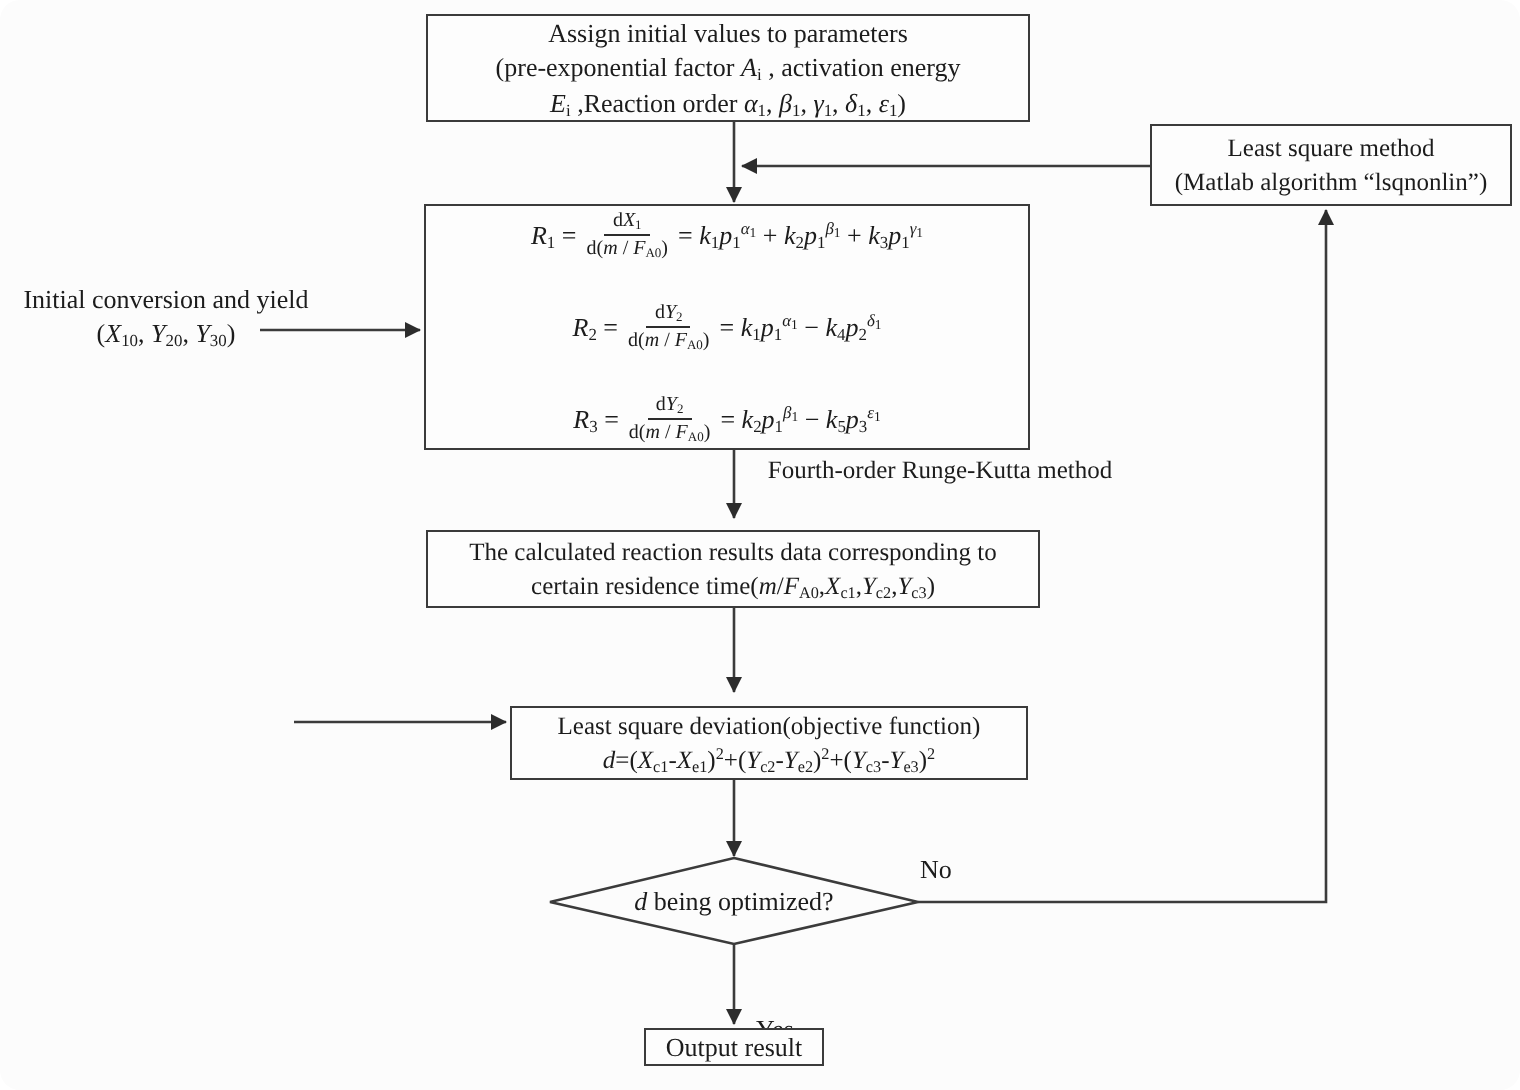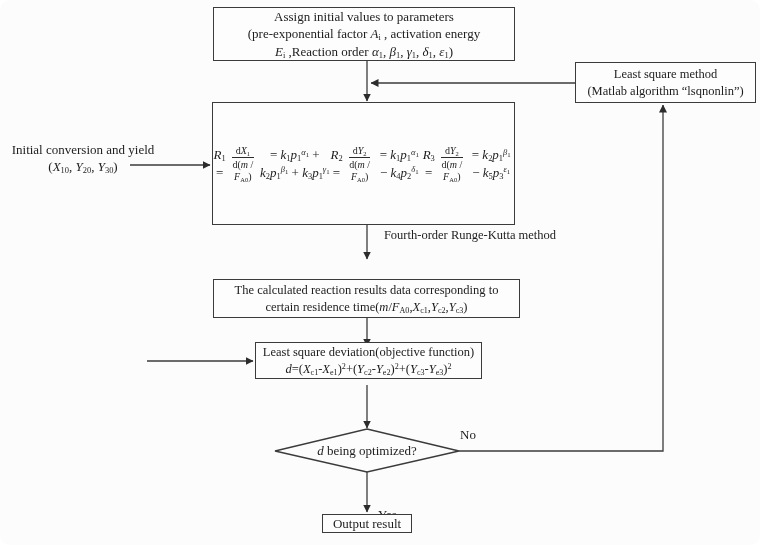--- a/index.html
+++ b/index.html
@@ -50,22 +50,22 @@
     line-height: 1.28;
   }
   .small { font-size: 12.5px; }
   .edge-label { position:absolute; font-size:13px; }
   sub { font-size: 0.65em; vertical-align: -0.25em; line-height: 0; }
   sup { font-size: 0.65em; vertical-align: 0.55em; line-height: 0; }
   sup sub { font-size: 0.8em; }
   .eq-stack {
     position: absolute;
     display: flex;
-    flex-direction: row;
-    justify-content: flex-start;
+    flex-direction: column;
+    justify-content: space-between;
     padding: 2px 0;
   }
   .eq-row {
     display: flex;
     align-items: center;
     justify-content: center;
     gap: 5px;
     font-size: 13px;
   }
   .frac {
@@ -141,27 +141,27 @@
 
   <div class="floating small" style="left:372px; top:227px; width:196px;">
     <div>Fourth-order Runge-Kutta method</div>
   </div>
 
   <div class="floating" style="left:4px; top:142px; width:158px;text-align:center;">
     <div>Initial conversion and yield</div>
     <div>(<i>X</i><sub>10</sub>, <i>Y</i><sub>20</sub>, <i>Y</i><sub>30</sub>)</div>
   </div>
 
-  <div class="node small" style="left:213px; top:279px; width:307px; height:39px;">
+  <div class="node small" style="left:213px; top:265px; width:307px; height:39px;">
     <span>The calculated reaction results data corresponding to</span>
     <span>certain residence time(<i>m</i>/<i>F</i><sub>A0</sub>,<i>X</i><sub>c1</sub>,<i>Y</i><sub>c2</sub>,<i>Y</i><sub>c3</sub>)</span>
   </div>
 
 
-  <div class="node small" style="left:255px; top:342px; width:227px; height:37px;">
+  <div class="node small" style="left:255px; top:353px; width:259px; height:37px;">
     <span>Least square deviation(objective function)</span>
     <span><i>d</i>=(<i>X</i><sub>c1</sub>-<i>X</i><sub>e1</sub>)<sup>2</sup>+(<i>Y</i><sub>c2</sub>-<i>Y</i><sub>e2</sub>)<sup>2</sup>+(<i>Y</i><sub>c3</sub>-<i>Y</i><sub>e3</sub>)<sup>2</sup></span>
   </div>
 
   <div class="floating" style="left:287px; top:443px; width:160px;">
     <span><i>d</i> being optimized?</span>
   </div>
 
   <div class="edge-label" style="left:460px; top:427px;">
     <span>No</span>

